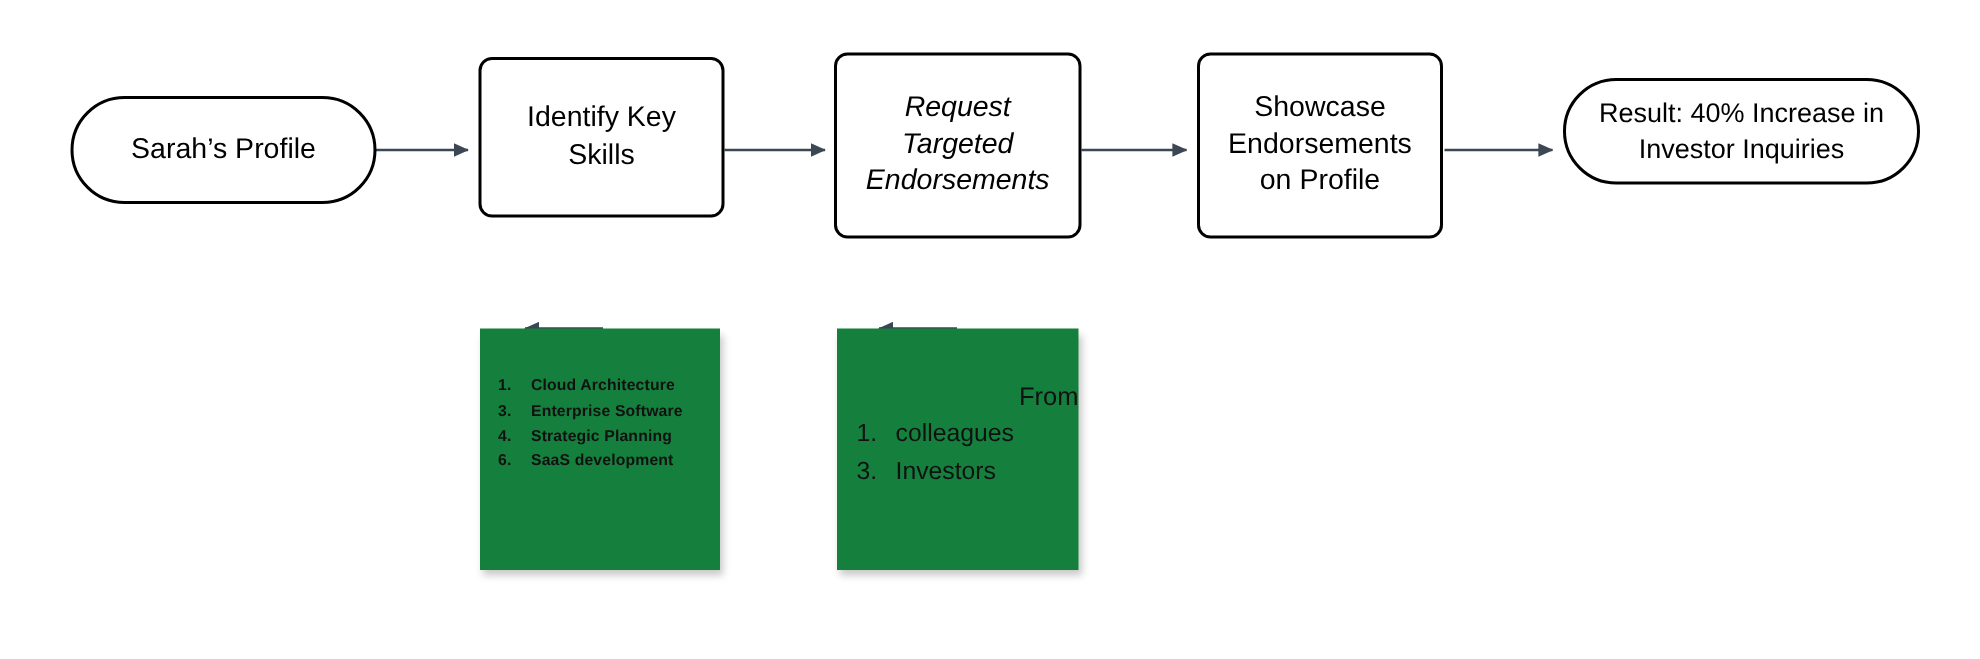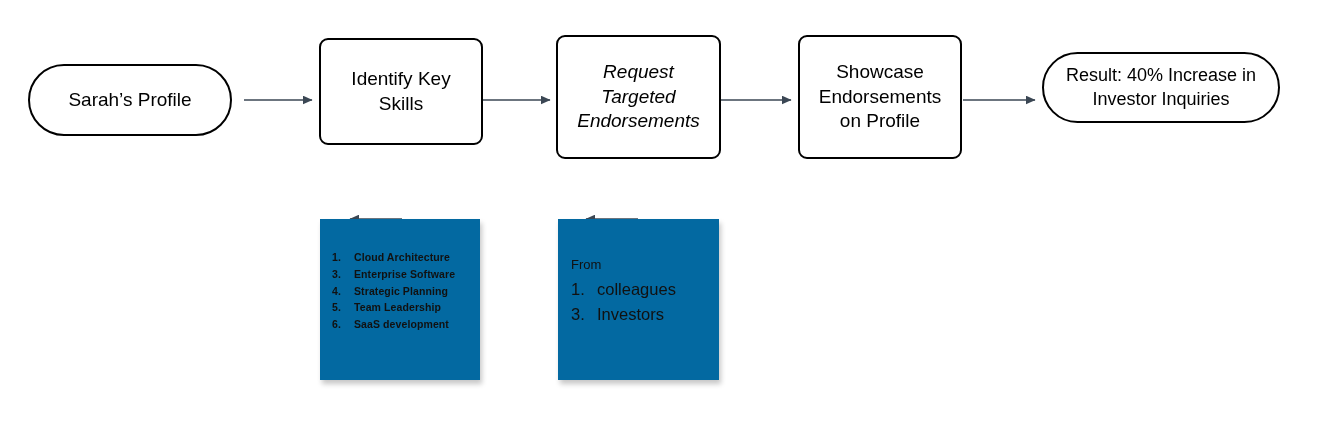--- a/index.html
+++ b/index.html
@@ -49,21 +49,21 @@
   .rect {
     border-radius: 9px;
   }
   .stadium {
     border-radius: 999px;
   }
   
   .note {
     position: absolute;
     box-sizing: border-box;
-    background: #0369a1;
+    background: #15803d;
     border: 0;
     color: #111111;
     box-shadow: 2px 4px 5px rgba(0,0,0,0.22);
     overflow: hidden;
   }
   .note-inner {
     padding: 0;
     margin: 0;
   }
   .note ol {
@@ -83,23 +83,24 @@
     line-height: 16.8px;
     letter-spacing: 0.1px;
   }
   .note-sm li .num {
     display: inline-block;
     width: 22px;
   }
   
   .note-lg .note-inner { padding: 33px 0 0 13px; }
   .note-lg .heading {
-    font-size: 13px;
+    font-size: 17px;
     line-height: 25px;
     color: #111111;
+    text-align: right;
   }
   .note-lg li {
     font-size: 16.5px;
     line-height: 25px;
   }
   .note-lg li .num {
     display: inline-block;
     width: 26px;
   }
 </style>
@@ -124,21 +125,21 @@
       <line x1="721" y1="100" x2="791" y2="100" marker-end="url(#ah)"></line>
       <line x1="963" y1="100" x2="1035" y2="100" marker-end="url(#ah)"></line>
     </g>
 
     <g stroke="#3b4754" stroke-width="1.7" fill="none">
       <line x1="402" y1="219" x2="402" y2="167" marker-end="url(#ah)" transform="rotate(-90 402 219)"></line>
       <line x1="638" y1="219" x2="638" y2="167" marker-end="url(#ah)" transform="rotate(-90 638 219)"></line>
     </g>
   </svg>
 
-  <div class="node stadium" style="left:28px; top:64px; width:204px; height:72px; font-size:19px;justify-content:center;">
+  <div class="node stadium" style="left:47px; top:64px; width:204px; height:72px; font-size:19px;justify-content:center;">
     <span class="label">Sarah’s Profile</span>
   </div>
 
   <div class="node rect" style="left:319px; top:38px; width:164px; height:107px; font-size:19px;">
     <span class="label">Identify Key
 Skills</span>
   </div>
 
   <div class="node rect" style="left:556px; top:35px; width:165px; height:124px; font-size:19px;font-style:italic;">
     <span class="label">Request
@@ -156,21 +157,20 @@
     <span class="label">Result: 40% Increase in
 Investor Inquiries</span>
   </div>
 
   <div class="note note-sm" style="left:320px; top:219px; width:160px; height:161px;">
     <div class="note-inner">
       <ol>
         <li><span class="num">1.</span><span>Cloud Architecture</span></li>
         <li><span class="num">3.</span><span>Enterprise Software</span></li>
         <li><span class="num">4.</span><span>Strategic Planning</span></li>
-        <li><span class="num">5.</span><span>Team Leadership</span></li>
         <li><span class="num">6.</span><span>SaaS development</span></li>
       </ol>
     </div>
   </div>
 
   <div class="note note-lg" style="left:558px; top:219px; width:161px; height:161px;">
     <div class="note-inner">
       <div class="heading">From</div>
       <ol>
         <li><span class="num">1.</span><span>colleagues</span></li>

